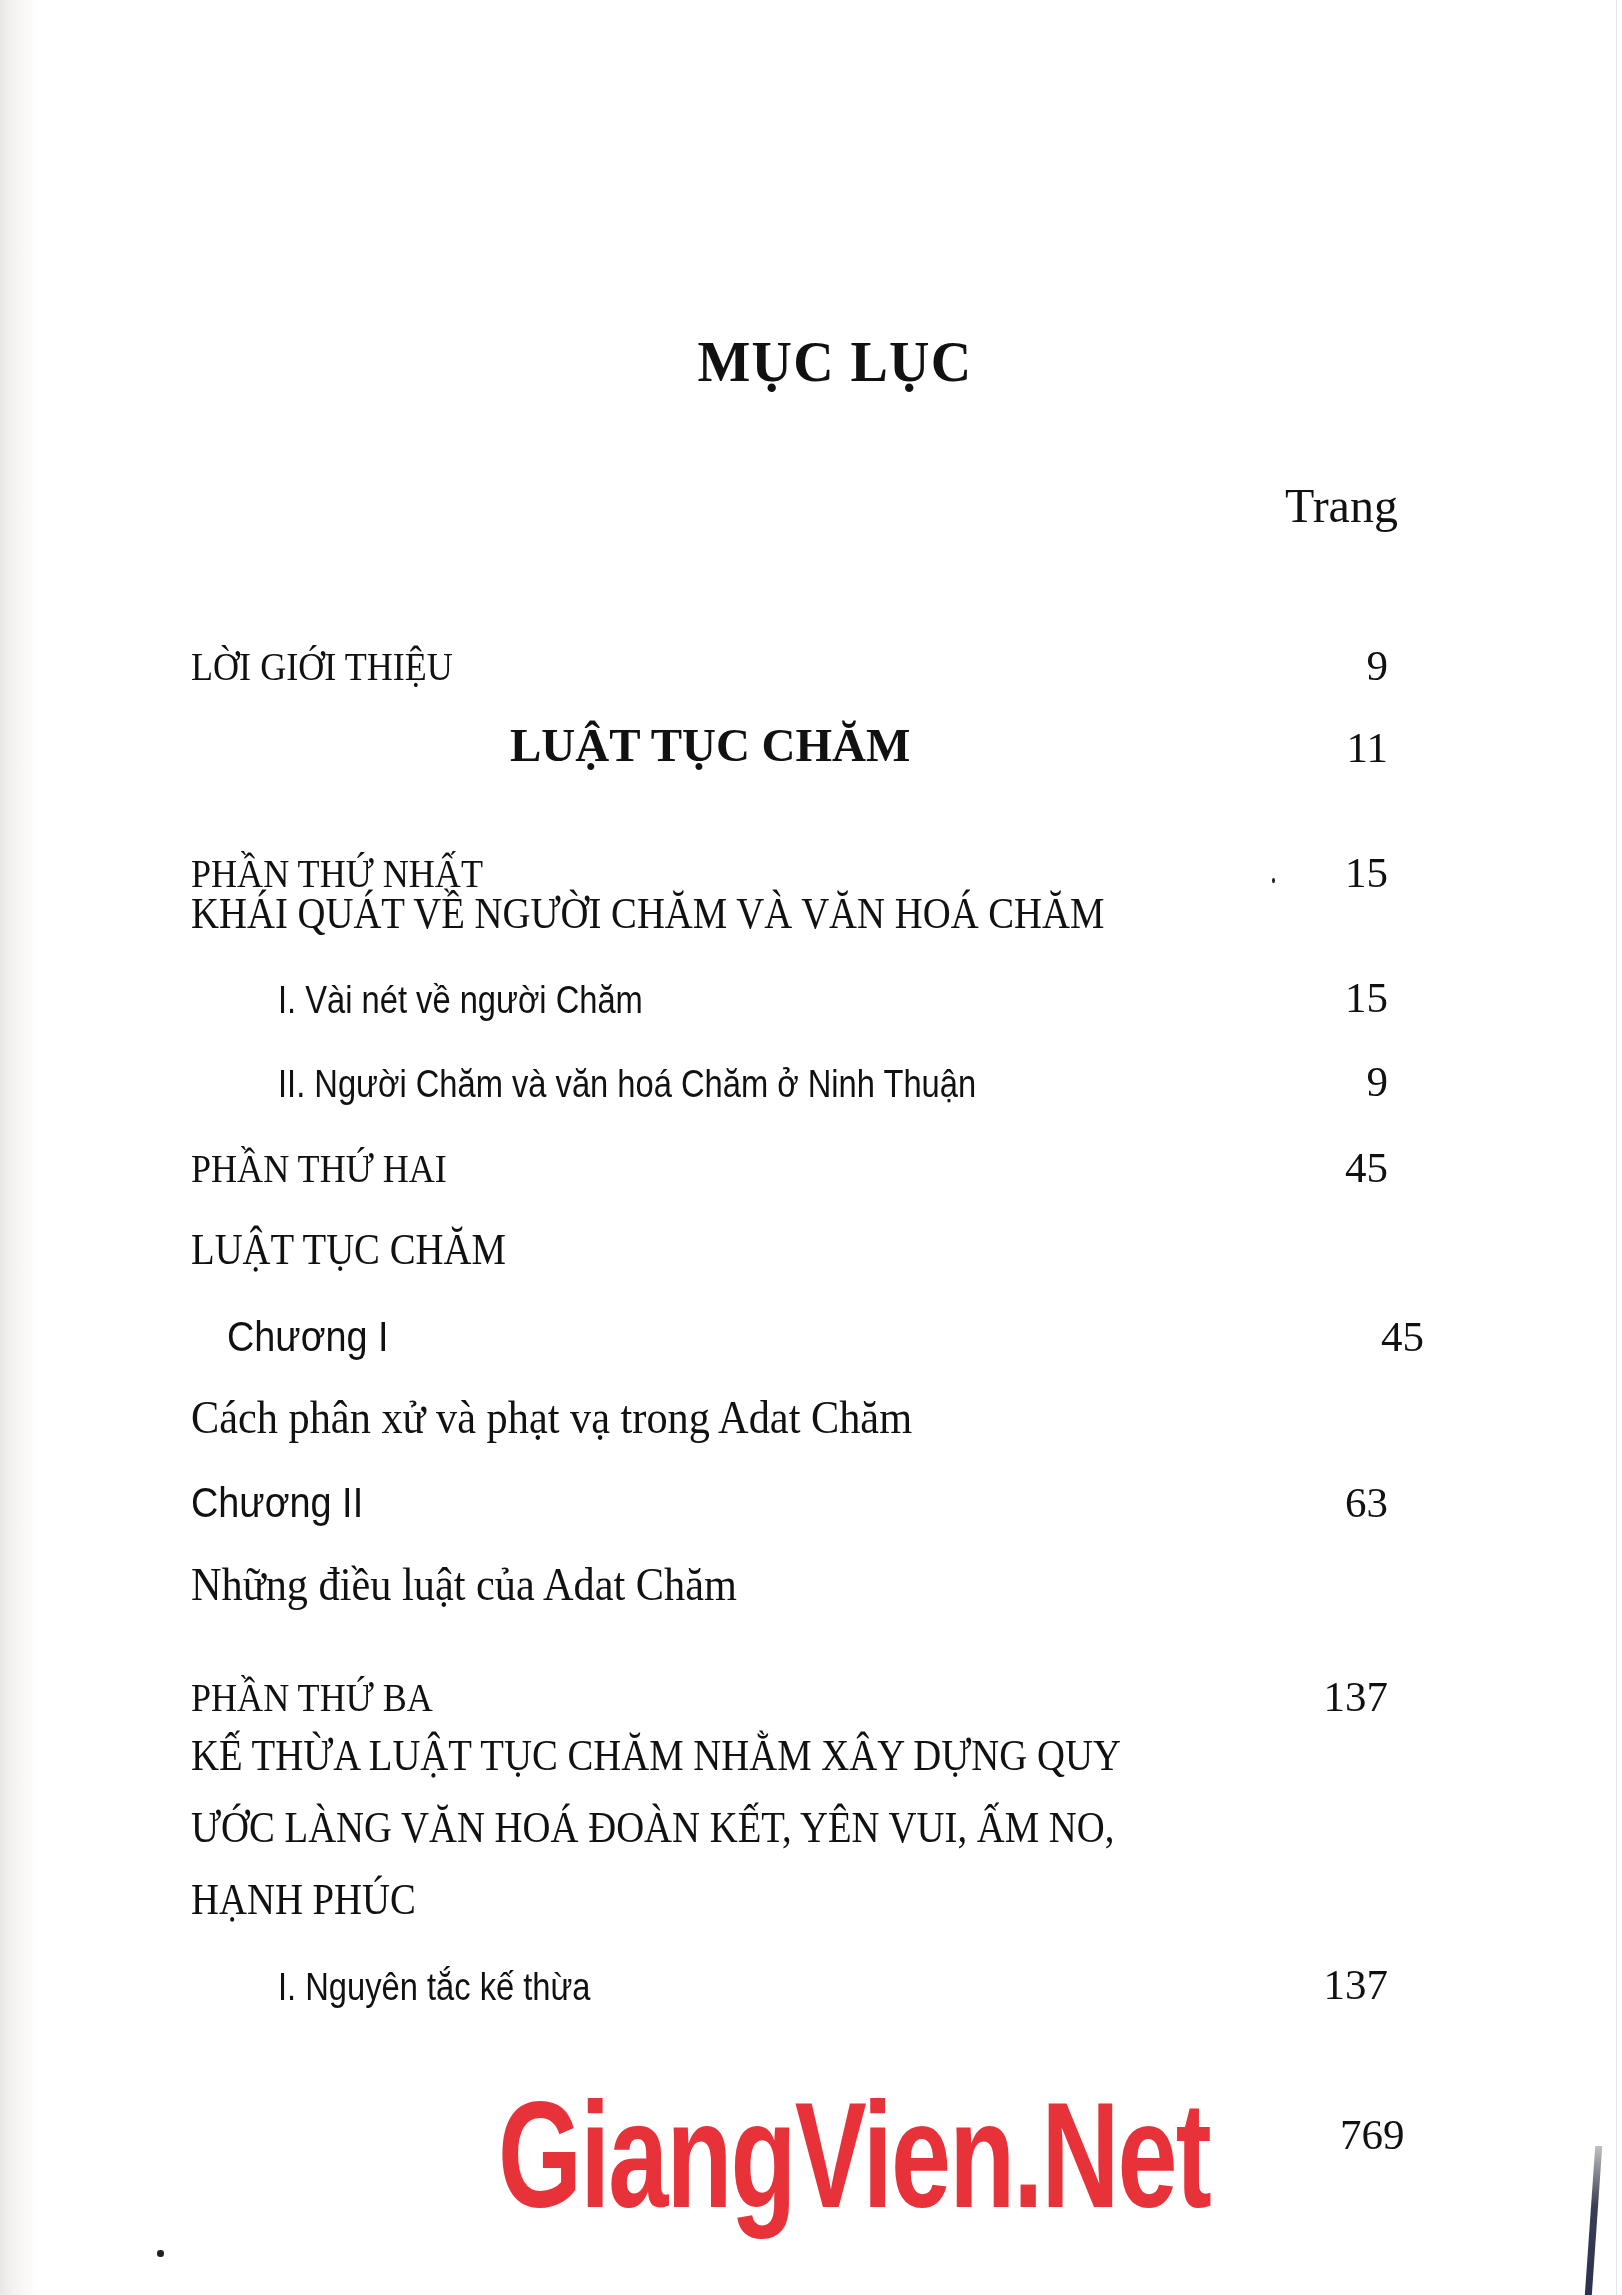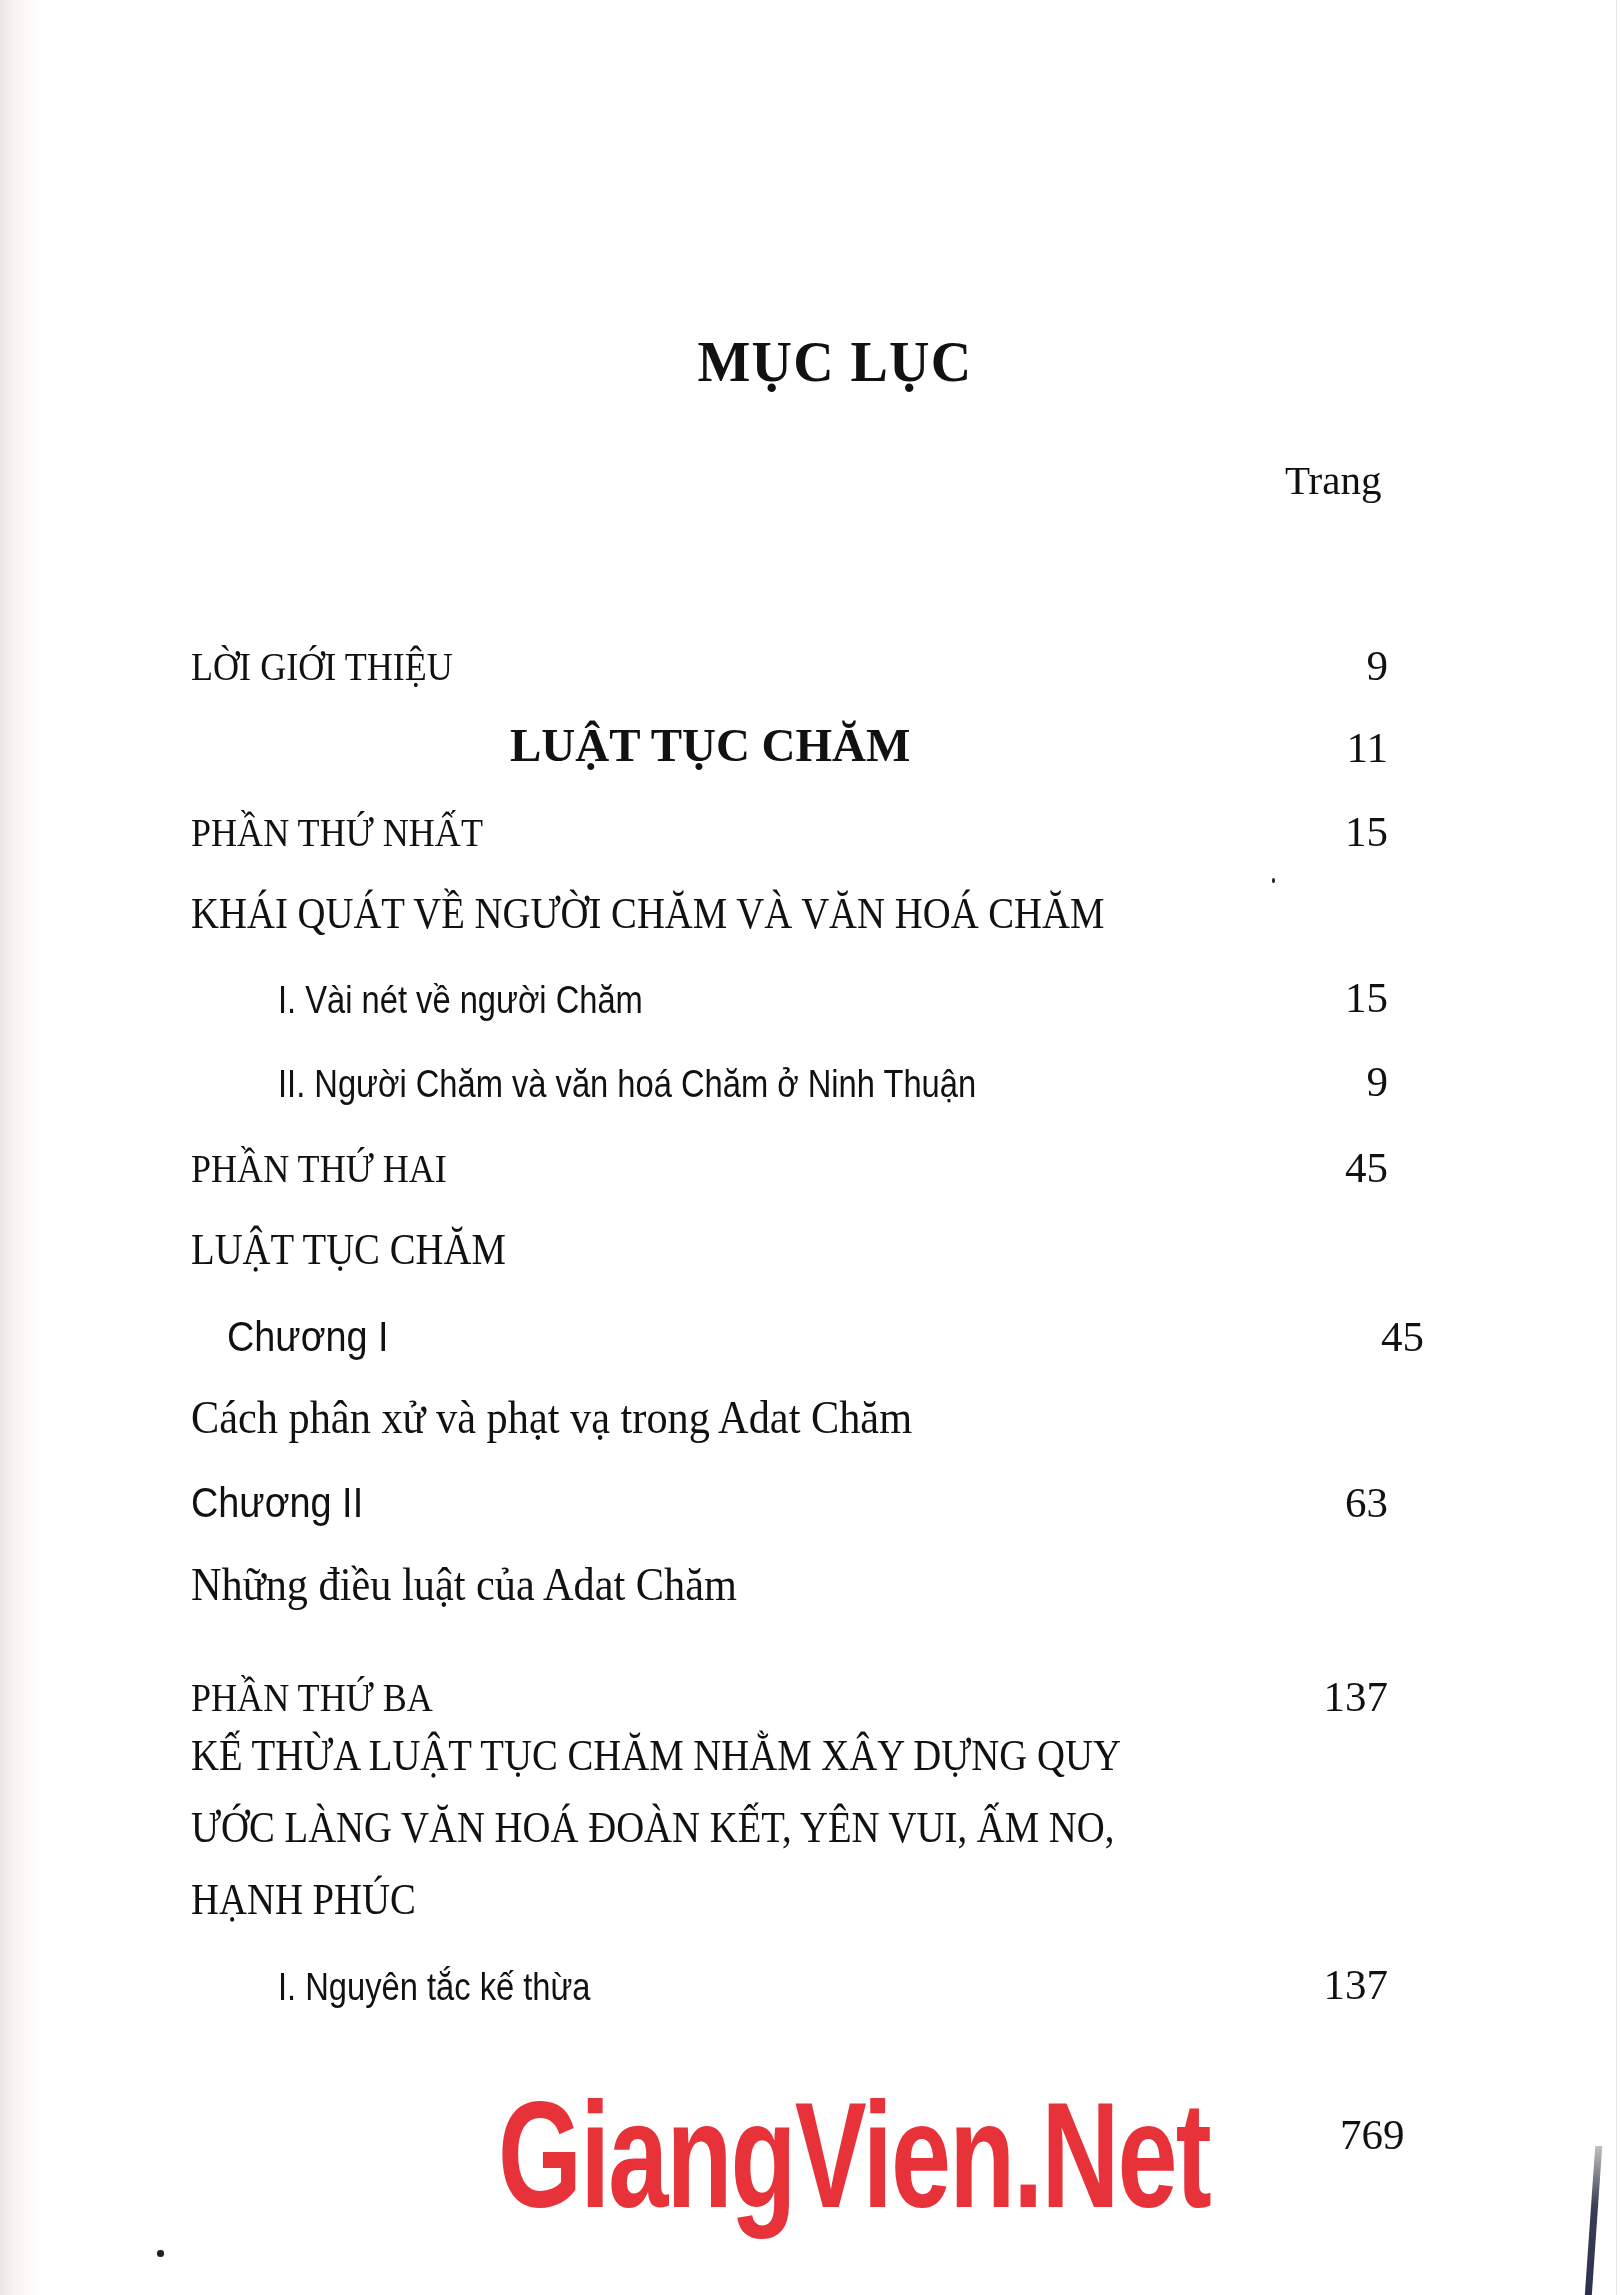--- a/index.html
+++ b/index.html
@@ -40,23 +40,23 @@
     left: 0; width: 1622px;
     text-align: center;
     font-size: 56px;
     font-weight: bold;
     letter-spacing: 1.3px;
     padding-left: 48px;
     box-sizing: border-box;
   }
   .page-col-label {
     position: absolute;
-    top: 456px;
+    top: 478px;
     left: 1285px;
-    font-size: 41px;
+    font-size: 48px;
   }
   .toc-row {
     position: absolute;
     left: 191px;
     width: 1197px;
     height: 59px;
   }
   .toc-row .label {
     position: absolute;
     left: 0;
@@ -152,21 +152,21 @@
 <div class="toc-row" style="top:628px;">
   <span class="label caps-serif">LỜI GIỚI THIỆU</span>
   <span class="page">9</span>
 </div>
 
 <div class="toc-row" style="top:710px;">
   <span class="label part-heading" style="left:319px;">LUẬT TỤC CHĂM</span>
   <span class="page">11</span>
 </div>
 
-<div class="toc-row" style="top:794px;text-decoration:underline;">
+<div class="toc-row" style="top:835px;text-decoration:underline;">
   <span class="label caps-serif">PHẦN THỨ NHẤT</span>
   <span class="page">15</span>
 </div>
 
 <div class="toc-row" style="top:877px;">
   <span class="label caps-serif-lg">KHÁI QUÁT VỀ NGƯỜI CHĂM VÀ VĂN HOÁ CHĂM</span>
 </div>
 
 <div class="toc-row indent" style="top:960px;">
   <span class="label sans-item">I. Vài nét về người Chăm</span>

